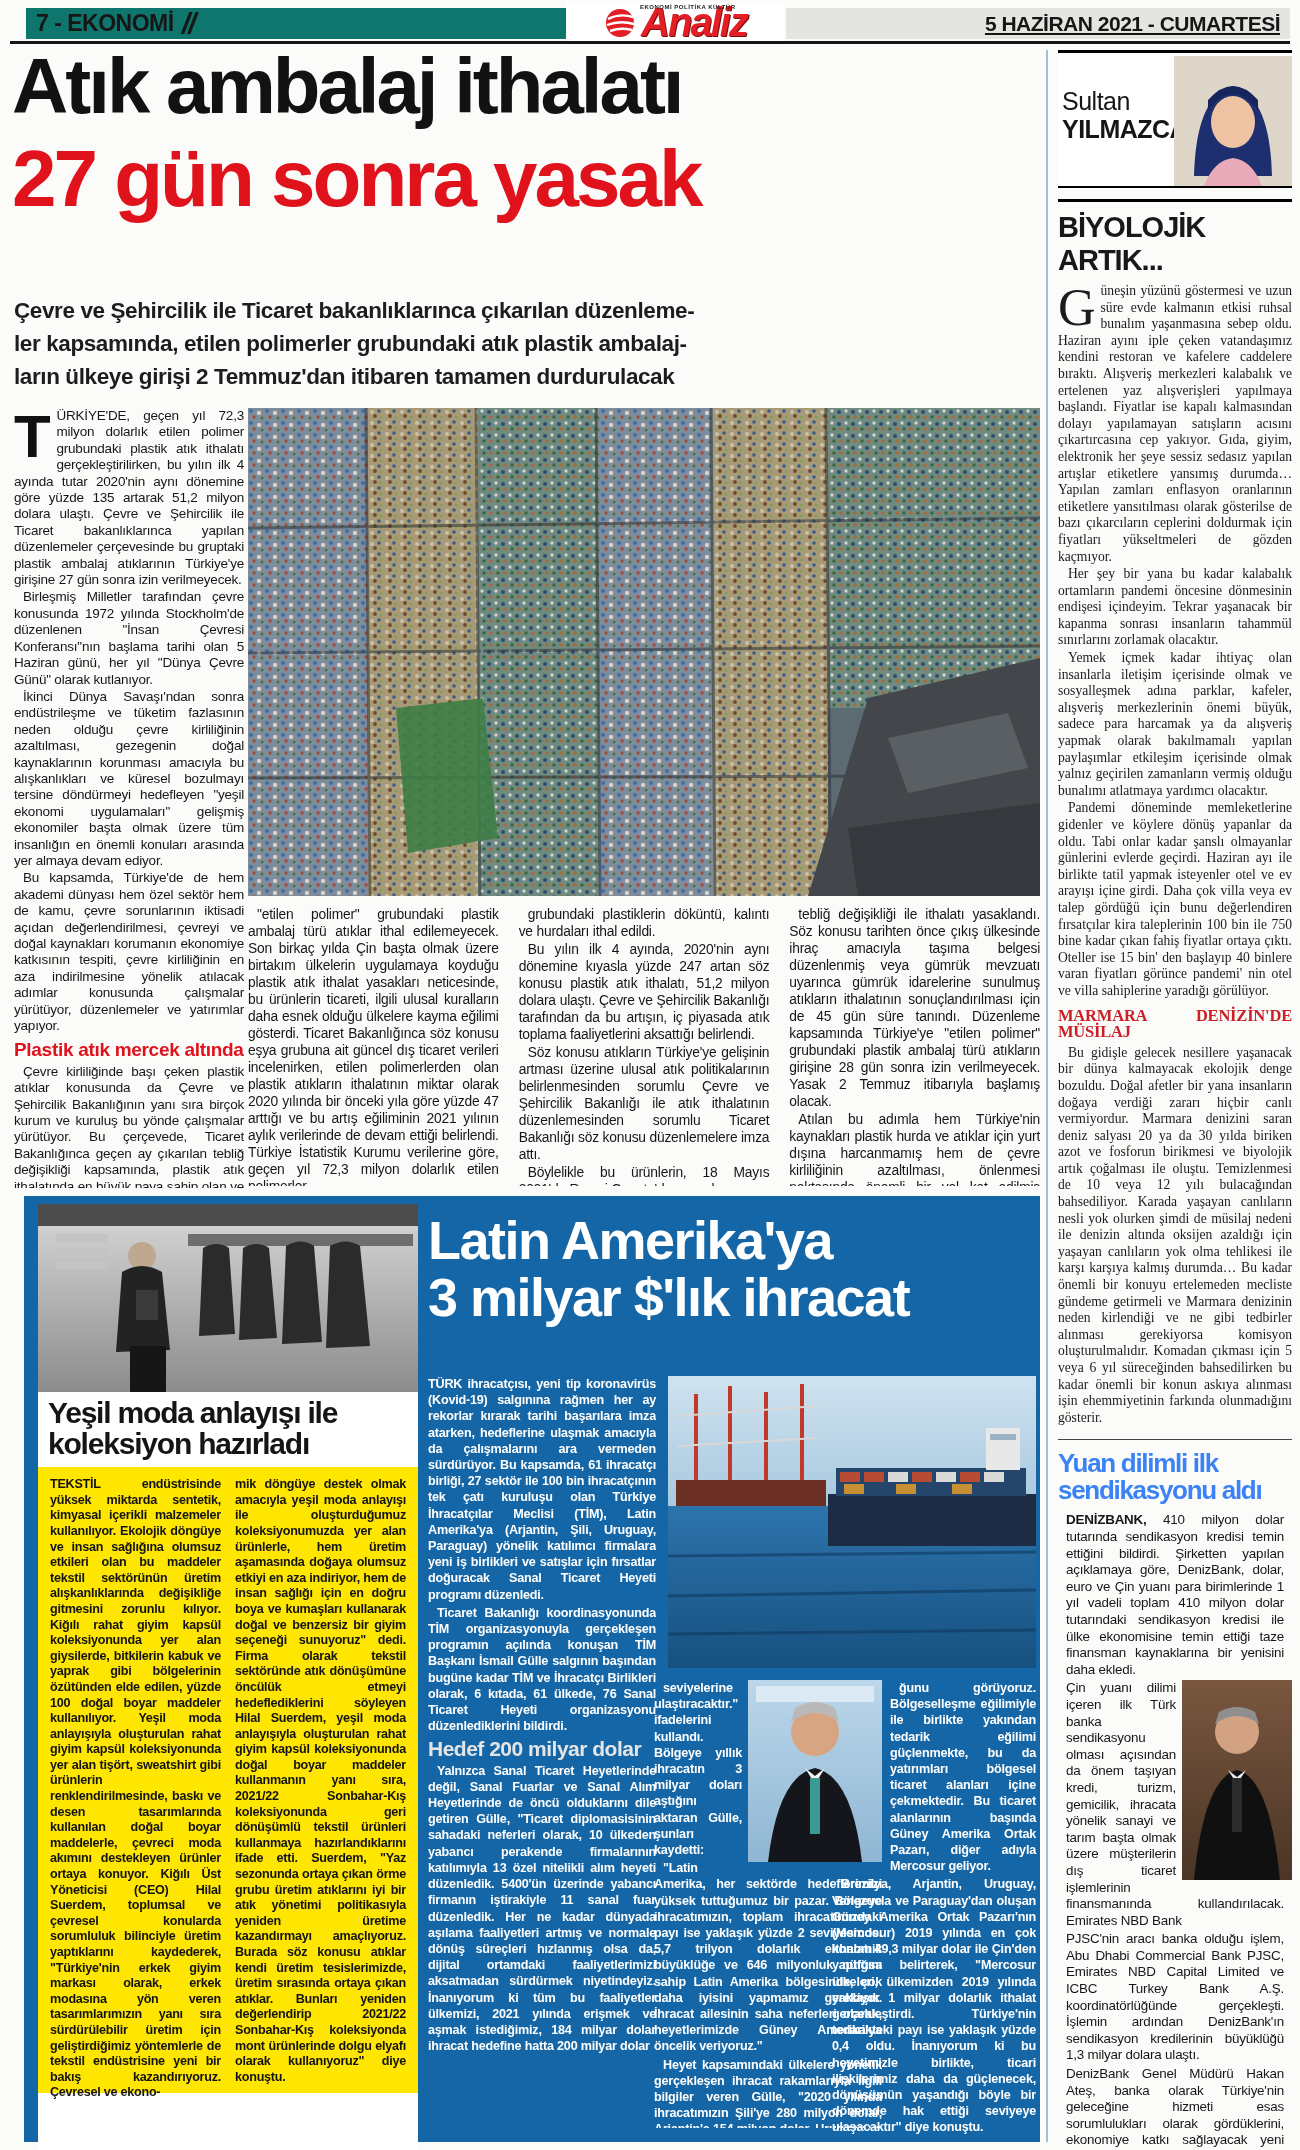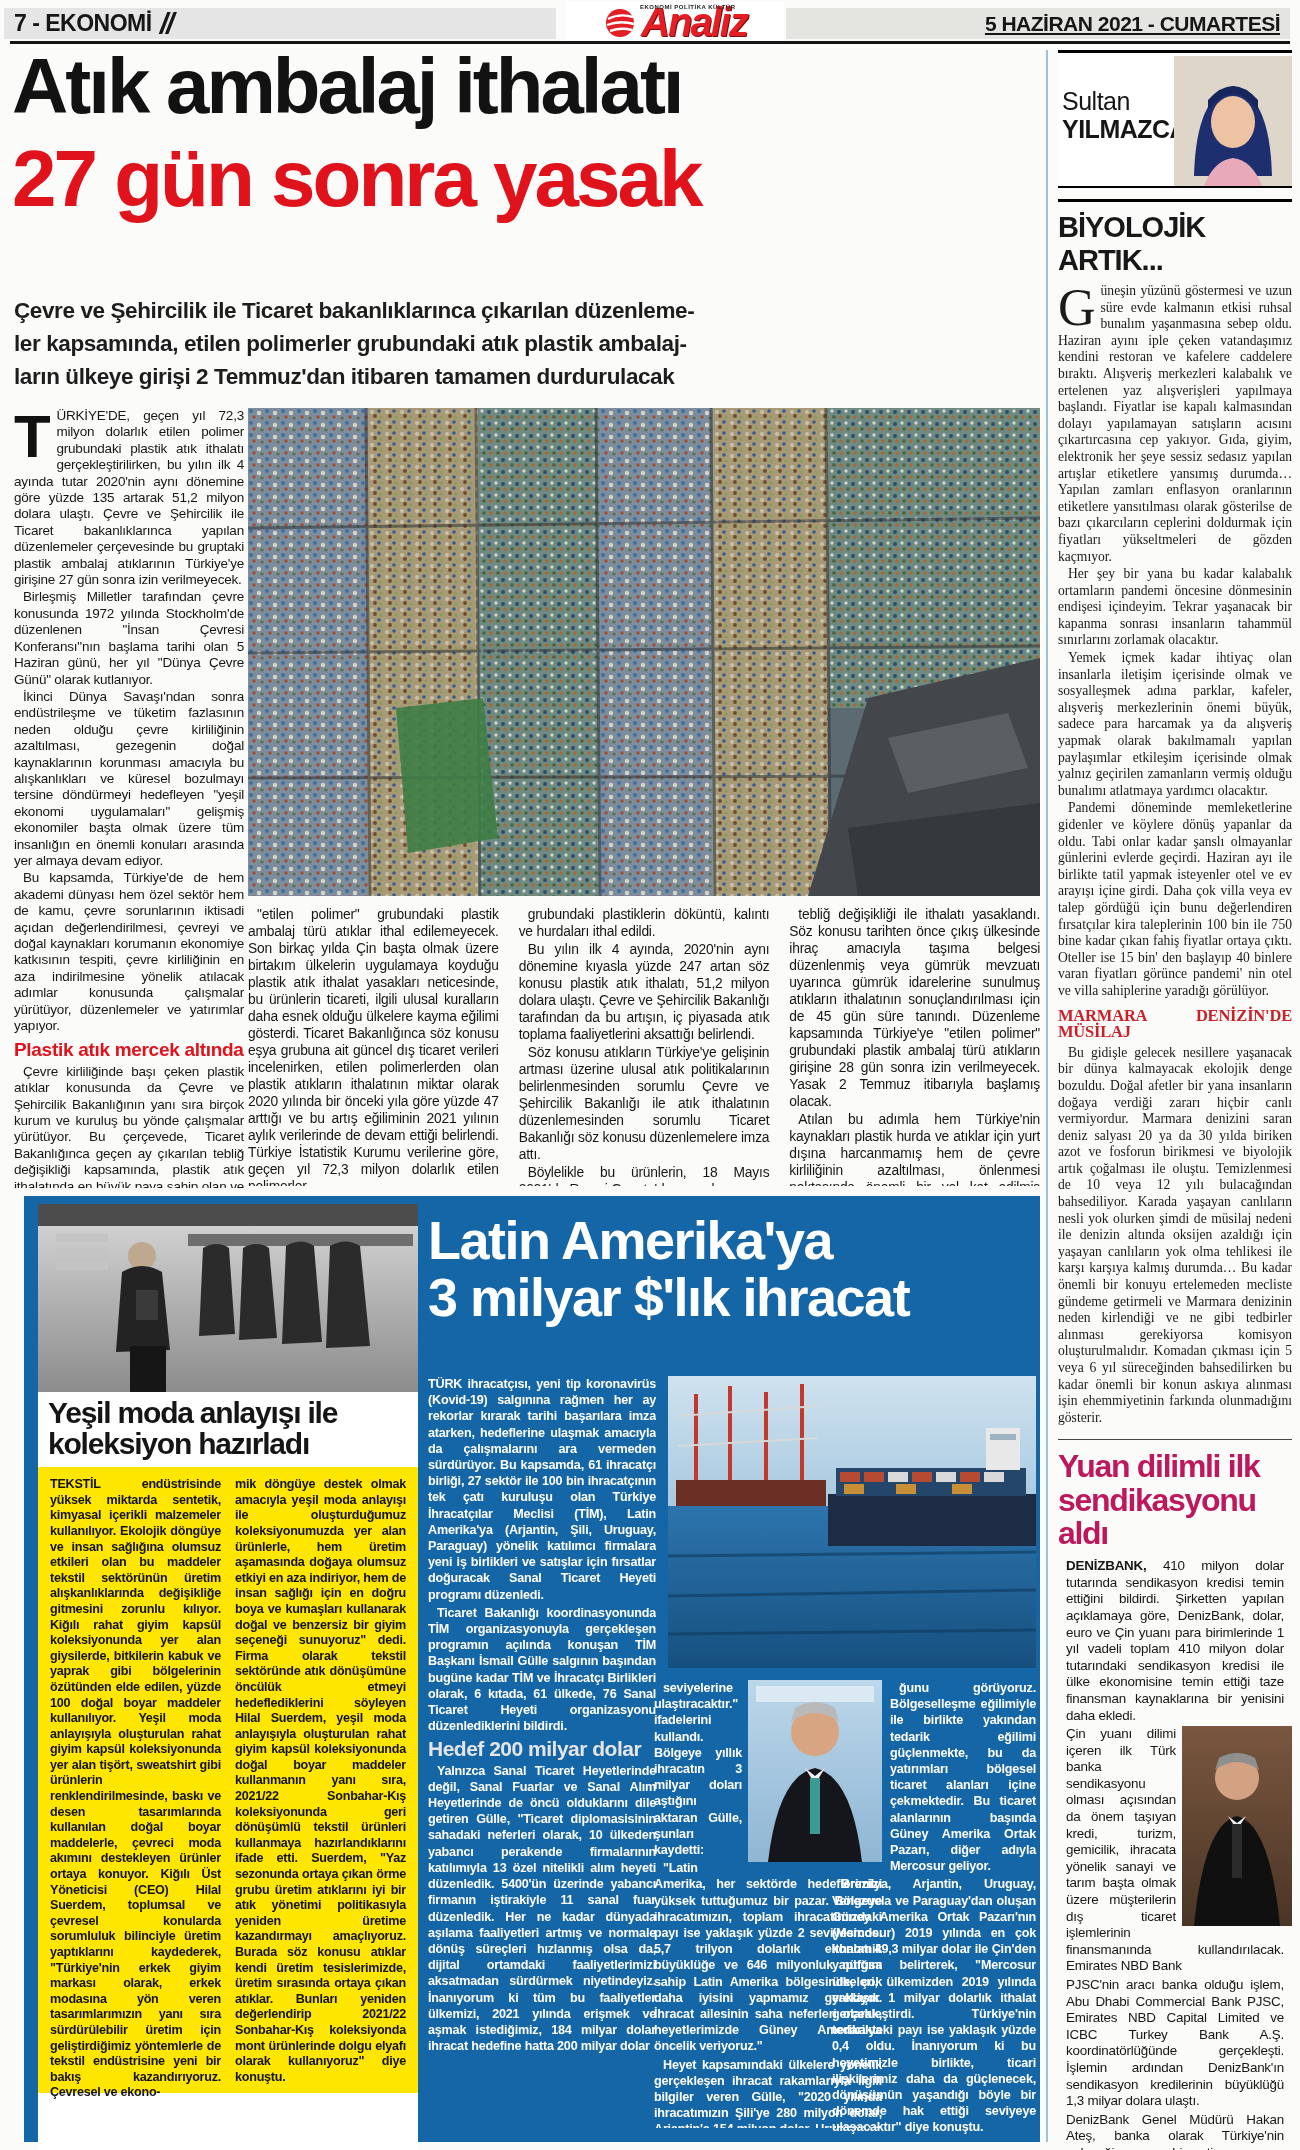--- a/index.html
+++ b/index.html
@@ -1,20 +1,20 @@
 <!DOCTYPE html>
 <html><head>
 <meta charset="utf-8">
 <style>
   html,body{margin:0;padding:0;}
   #page{position:relative;width:1300px;height:2150px;background:#fbfbf9;overflow:hidden;
         font-family:"Liberation Sans",sans-serif;color:#161616;}
   [data-interactable]{box-sizing:border-box;}
   
-  .hdr-left{position:absolute;left:4px;top:8px;width:552px;height:31px;background:#e5e5e5;
+  .hdr-left{position:absolute;left:26px;top:8px;width:552px;height:31px;background:#0f766e;
             display:flex;align-items:center;padding-left:10px;gap:8px;}
   .hdr-left .sec{font-size:23px;font-weight:800;letter-spacing:-0.5px;}
   .hdr-left .slashes{font-size:30px;font-weight:800;font-style:italic;letter-spacing:-2px;}
   .hdr-logo{position:absolute;left:566px;top:1px;width:218px;height:41px;display:flex;
             align-items:center;justify-content:center;gap:4px;background:#fff;}
   .logo-tag{position:absolute;top:3px;left:74px;font-size:6px;font-weight:700;letter-spacing:0.5px;color:#222;}
   .logo-txt{font-size:40px;font-weight:800;font-style:italic;color:#e31e24;letter-spacing:-2px;
             text-shadow:1px 1px 0 #7a0d10;line-height:1;}
   .hdr-right{position:absolute;left:786px;top:8px;width:504px;height:31px;background:#e4e4e1;
              display:flex;align-items:center;justify-content:flex-end;padding-right:10px;}
@@ -65,21 +65,21 @@
   .colbox .n2{position:absolute;left:4px;top:62px;font-size:25px;font-weight:800;letter-spacing:-0.5px;}
   .colphoto{position:absolute;right:0;top:3px;width:118px;height:130px;}
   .rule2{border-top:3px solid #000;margin-top:11px;padding-top:9px;}
   .col-title{font-size:29px;font-weight:800;letter-spacing:-1px;margin-bottom:6px;color:#181818;}
   .serifbody{font-family:"Liberation Serif",serif;font-size:13.6px;line-height:16.6px;text-align:justify;color:#1b1b1b;}
   .serifbody p{margin:0 0 1px;text-indent:10px;}
   .serifbody p.noind{text-indent:0;}
   .gcap{float:left;font-family:"Liberation Serif",serif;font-size:52px;line-height:44px;padding:3px 5px 0 0;font-weight:400;}
   .msub{font-family:"Liberation Serif",serif;color:#cc2028;font-size:16.5px;font-weight:700;margin:8px 0 4px;letter-spacing:-0.2px;}
   .yrule{border-top:1px solid #444;margin:13px 0 10px;}
-  .yuan-head{font-size:32px;font-weight:800;letter-spacing:-1.3px;line-height:1.04;color:#be185d;margin-bottom:8px;}
+  .yuan-head{font-size:26px;font-weight:800;letter-spacing:-1.3px;line-height:1.04;color:#3b82f6;margin-bottom:8px;}
   .yuanbody{font-size:13.4px;line-height:16.6px;text-align:justify;letter-spacing:-0.2px;}
   .yuanbody p{margin:0 8px 2px;}
   .ceofloat{float:right;width:110px;height:200px;margin:0 0 3px 6px;}
   b.lead{font-weight:800;}
 </style>
 </head>
 <body>
 
 <div id="page" data-interactable="false">
 

